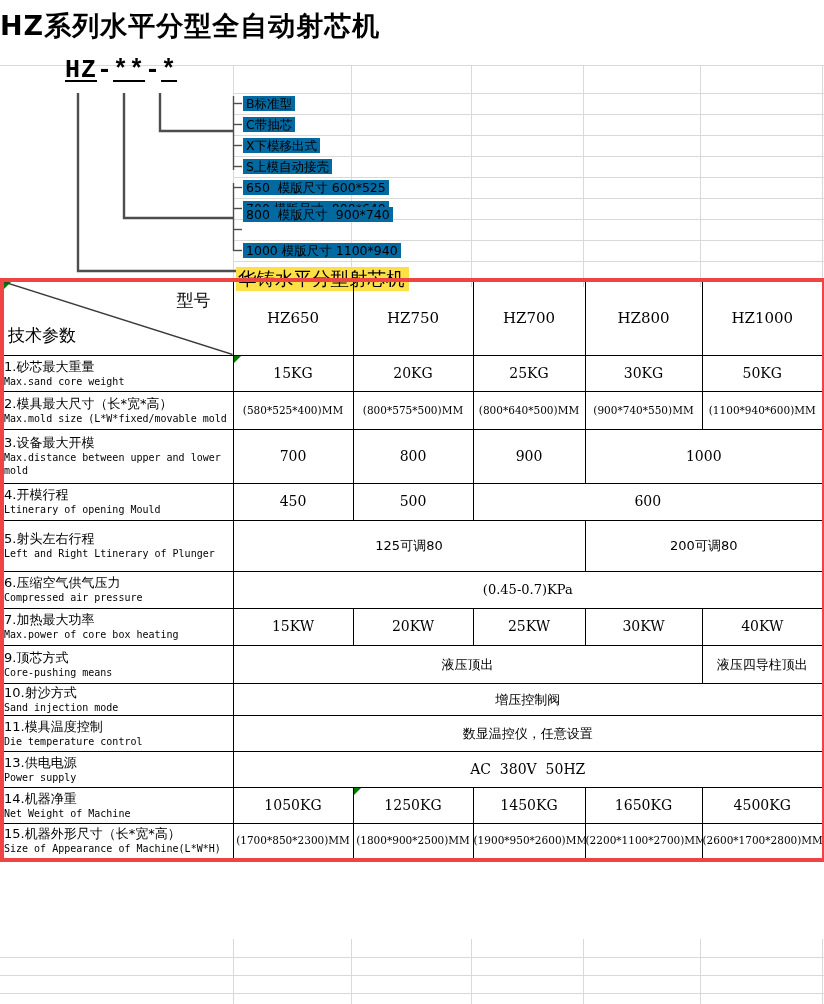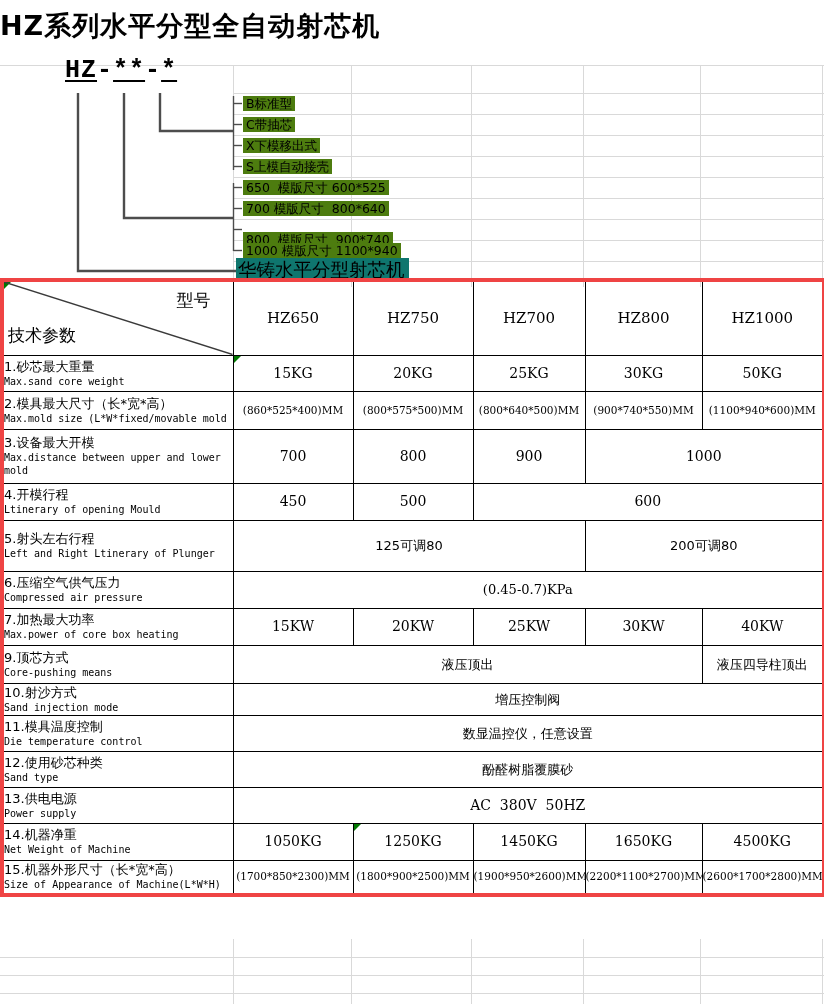--- a/index.html
+++ b/index.html
@@ -11,23 +11,23 @@
 
   
   .title{position:absolute;top:8px;left:0;width:100%;text-align:left;
          font-size:27px;font-weight:bold;letter-spacing:1px;z-index:2;}
 
   
   .model-code{position:absolute;left:65px;top:56px;z-index:2;
               font-family:Liberation Mono, monospace;font-weight:bold;font-size:25px;letter-spacing:1px;}
   .model-code .seg{text-decoration:underline;text-underline-offset:3px;text-decoration-thickness:2px;}
   .dlines{position:absolute;left:0;top:0;z-index:1;}
-  .blabel{position:absolute;left:243px;z-index:2;background:#4d7c0f;padding:0 3px 0 3px;
+  .blabel{position:absolute;left:243px;z-index:2;background:#0369a1;padding:0 3px 0 3px;
           font-size:12.5px;line-height:15px;white-space:pre;}
-  .series{position:absolute;left:236px;top:258px;z-index:2;background:#0f766e;
+  .series{position:absolute;left:236px;top:267px;z-index:2;background:#fde047;
           padding:0 4px 0 2px;font-size:18.5px;line-height:24px;}
 
   
   table.spec{position:absolute;left:0;top:278px;z-index:2;width:822px;
              border-collapse:collapse;table-layout:fixed;border:4px solid #ef4444;}
   table.spec th,table.spec td{border:1px solid #000;padding:0;overflow:hidden;}
   table.spec thead tr{height:75px;}
   .spec tbody tr:nth-child(1){height:36px}
   .spec tbody tr:nth-child(2){height:38px}
   .spec tbody tr:nth-child(3){height:54px}
@@ -117,21 +117,21 @@
       <path d="M233.5 250.5 H242" stroke-width="1.4"></path>
     </g>
   </svg>
 
   <div class="blabel" style="top:96px">B标准型</div>
   <div class="blabel" style="top:117px">C带抽芯</div>
   <div class="blabel" style="top:138px">X下模移出式</div>
   <div class="blabel" style="top:159px">S上模自动接壳</div>
   <div class="blabel" style="top:180px">650  模版尺寸 600*525</div>
   <div class="blabel" style="top:201px">700 模版尺寸  800*640</div>
-  <div class="blabel" style="top:232px">800  模版尺寸  900*740</div>
+  <div class="blabel" style="top:207px">800  模版尺寸  900*740</div>
   <div class="blabel" style="top:243px">1000 模版尺寸 1100*940</div>
   <div class="series">华铸水平分型射芯机</div>
 
   <table class="spec">
     <colgroup>
       <col style="width:231px">
         <col style="width:120px">
         <col style="width:120px">
       <col style="width:112px">
         <col style="width:117px">
@@ -164,21 +164,21 @@
         <td class="val">20KG</td>
         <td class="val">25KG</td>
         <td class="val">30KG</td>
         <td class="val">50KG</td>
       </tr>
       <tr>
         <td class="label-cell">
           <div class="zh">2.模具最大尺寸（长*宽*高）</div>
           <div class="en">Max.mold size (L*W*fixed/movable mold</div>
         </td>
-        <td class="val small">(860*525*400)MM</td>
+        <td class="val small">(580*525*400)MM</td>
         <td class="val small">(800*575*500)MM</td>
         <td class="val small">(800*640*500)MM</td>
         <td class="val small">(900*740*550)MM</td>
         <td class="val small">(1100*940*600)MM</td>
       </tr>
       <tr>
         <td class="label-cell">
           <div class="zh">3.设备最大开模</div>
           <div class="en">Max.distance between upper and lower mold</div>
         </td>
@@ -239,27 +239,20 @@
       </tr>
       <tr>
         <td class="label-cell">
           <div class="zh">11.模具温度控制</div>
           <div class="en">Die temperature control</div>
         </td>
         <td class="val cjk" colspan="5">数显温控仪，任意设置</td>
       </tr>
       <tr>
         <td class="label-cell">
-          <div class="zh">12.使用砂芯种类</div>
-          <div class="en">Sand type</div>
-        </td>
-        <td class="val cjk" colspan="5">酚醛树脂覆膜砂</td>
-      </tr>
-      <tr>
-        <td class="label-cell">
           <div class="zh">13.供电电源</div>
           <div class="en">Power supply</div>
         </td>
         <td class="val" colspan="5">AC  380V  50HZ</td>
       </tr>
       <tr>
         <td class="label-cell">
           <div class="zh">14.机器净重</div>
           <div class="en">Net Weight of Machine</div>
         </td>

